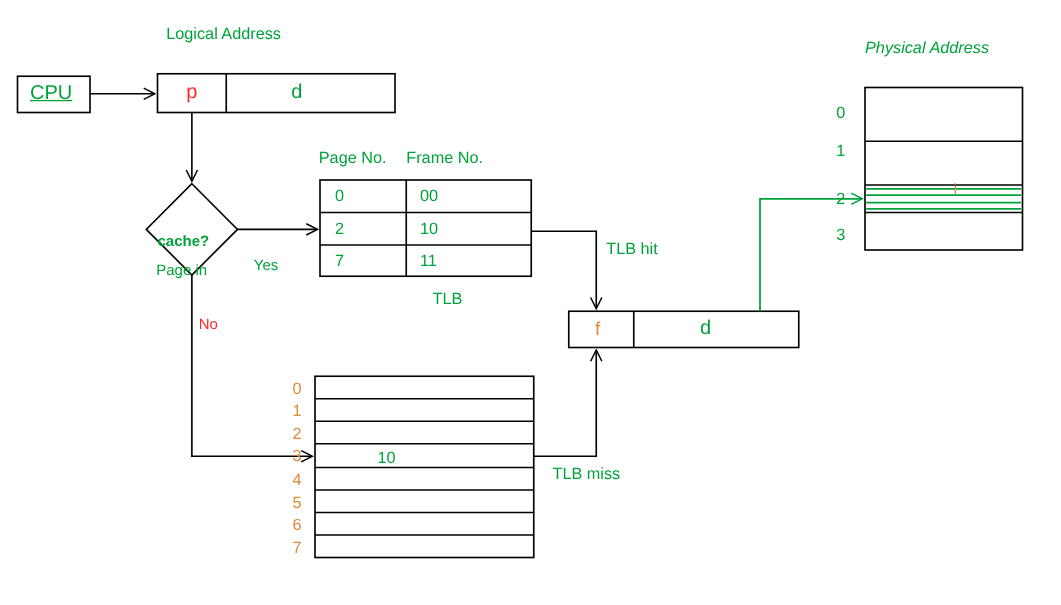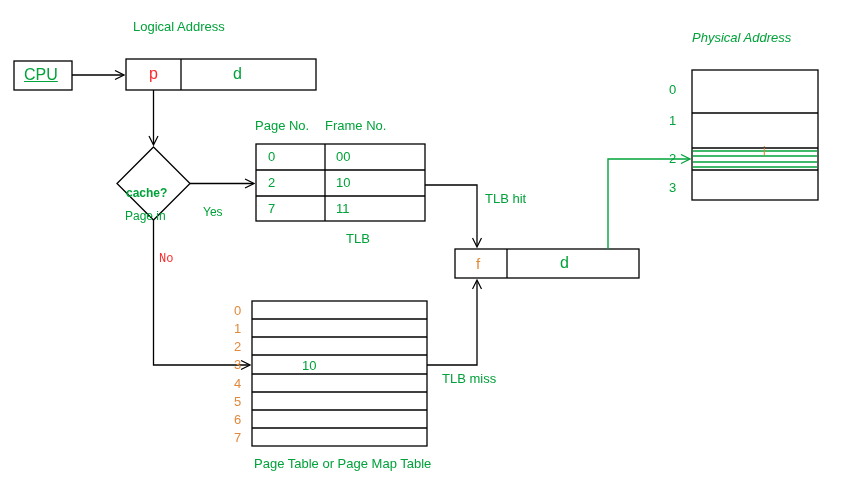--- a/index.html
+++ b/index.html
@@ -107,21 +107,21 @@
   <div class="lbl title green" style="left:692px; top:31px;font-style:italic;">Physical Address</div>
 
   <div class="lbl green" style="left:24px; top:67px; font-size:16px;text-decoration:underline;">CPU</div>
 
   <div class="lbl red" style="left:149px; top:66px; font-size:16px;">p</div>
   <div class="lbl green" style="left:233px; top:66px; font-size:16px;">d</div>
 
   <div class="lbl green small" style="left:125px; top:170px;margin-top:40px;">Page in</div>
   <div class="lbl green small" style="left:126px; top:187px;font-weight:bold;">cache?</div>
   <div class="lbl green small" style="left:203px; top:163px;margin-top:43px;">Yes</div>
-  <div class="lbl red small" style="left:159px; top:253px;font-family:Liberation Mono, monospace;">No</div>
+  <div class="lbl red small" style="left:159px; top:253px;">No</div>
 
   <div class="lbl green cell" style="left:255px; top:119px;">Page No.</div>
   <div class="lbl green cell" style="left:325px; top:119px;">Frame No.</div>
 
   <div class="lbl green cell" style="left:268px; top:150px;">0</div>
   <div class="lbl green cell" style="left:336px; top:150px;">00</div>
   <div class="lbl green cell" style="left:268px; top:176px;">2</div>
   <div class="lbl green cell" style="left:336px; top:176px;">10</div>
   <div class="lbl green cell" style="left:268px; top:202px;">7</div>
   <div class="lbl green cell" style="left:336px; top:202px;">11</div>
@@ -135,21 +135,20 @@
   <div class="lbl orange cell" style="left:234px; top:322px;">1</div>
   <div class="lbl orange cell" style="left:234px; top:340px;">2</div>
   <div class="lbl orange cell" style="left:234px; top:358px;">3</div>
   <div class="lbl orange cell" style="left:234px; top:377px;">4</div>
   <div class="lbl orange cell" style="left:234px; top:395px;">5</div>
   <div class="lbl orange cell" style="left:234px; top:413px;">6</div>
   <div class="lbl orange cell" style="left:234px; top:431px;">7</div>
 
   <div class="lbl green cell" style="left:302px; top:359px;">10</div>
 
-  <div class="lbl green cell" style="left:254px; top:457px;">Page Table or Page Map Table</div>
 
   <div class="lbl orange" style="left:476px; top:256px; font-size:15px;">f</div>
   <div class="lbl green" style="left:560px; top:255px; font-size:16px;">d</div>
 
   <div class="lbl green cell" style="left:669px; top:83px;">0</div>
   <div class="lbl green cell" style="left:669px; top:114px;">1</div>
   <div class="lbl green cell" style="left:669px; top:152px;">2</div>
   <div class="lbl green cell" style="left:669px; top:181px;">3</div>
 
   <div class="lbl orange" style="left:763px; top:145px; font-size:12px;">i</div>

